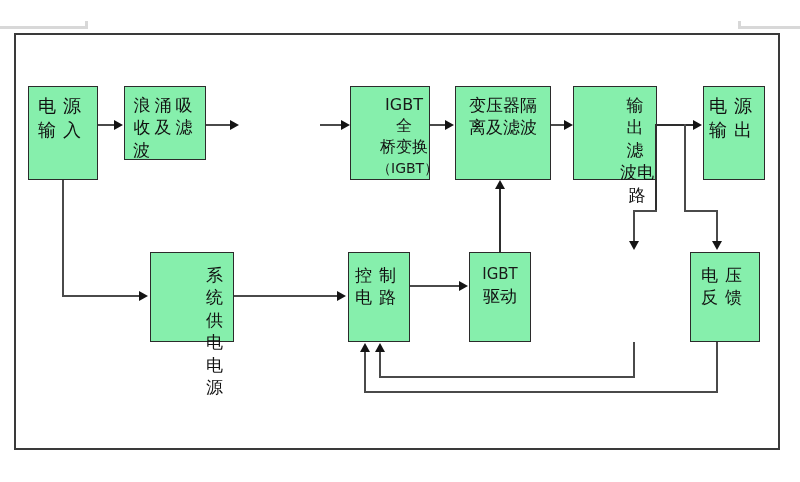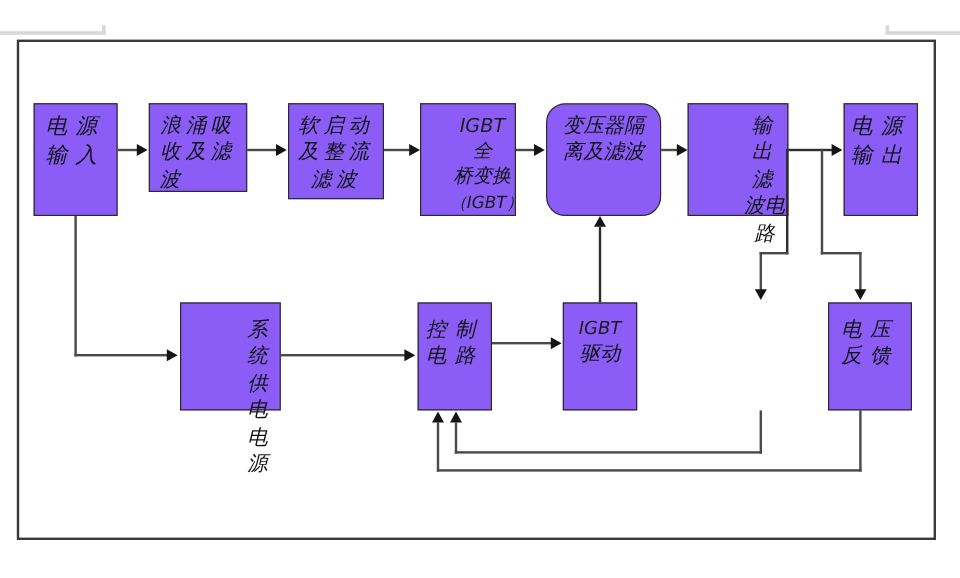--- a/index.html
+++ b/index.html
@@ -9,22 +9,22 @@
 
   
   .cornermark{position:absolute;background:#d8d8d8;}
 
   
   #frame{position:absolute;left:14px;top:33px;width:766px;height:417px;
          border:2px solid #3a3a3a;background:#fff;box-sizing:border-box;}
 
   
   .box{position:absolute;box-sizing:border-box;border:1.6px solid #2b2b2b;
-       background:#8b5cf6;display:flex;align-items:center;justify-content:center;
-       text-align:center;color:#111;line-height:1.32;font-style:italic;}
+       background:#86efac;display:flex;align-items:center;
+       text-align:center;color:#111;line-height:1.32;}
   .box .lbl{display:block;width:100%;padding:0 2px;}
   .box.top{align-items:flex-start;padding-top:7px;}
 
   .j3{letter-spacing:4px;}
   .j2{letter-spacing:7px;}
   .tight{letter-spacing:0px;}
   .ltn{color:#1a1a1a;}
 
   
   .ln{position:absolute;background:#4a4a4a;}
@@ -60,37 +60,30 @@
   </div>
 
   <div class="box top" style="left:124px;top:86px;width:82px;height:74px;font-size:17px;">
     <span class="lbl">
       <span class="j3">浪涌吸</span><br>
       <span class="j3">收及滤</span><br>
       <span class="j3" style="display:block;text-align:left;padding-left:6px;">波</span>
     </span>
   </div>
 
-  <div class="box top" style="left:240px;top:86px;width:80px;height:80px;font-size:17px;overflow:visible;">
-    <span class="lbl">
-      <span class="j3">软启动</span><br>
-      <span class="j3">及整流</span><br>
-      <span class="j3">滤波</span>
-    </span>
-  </div>
 
   <div class="box top" style="left:350px;top:86px;width:80px;height:94px;font-size:16px;padding-left:24px;">
     <span class="lbl">
       <span class="ltn">IGBT 全</span><br>
       <span>桥变换</span><br>
       <span class="ltn" style="font-size:14px;">（IGBT）</span>
     </span>
   </div>
 
-  <div class="box top" style="left:455px;top:86px;width:96px;height:94px;font-size:17px;border-radius:16px;">
+  <div class="box top" style="left:455px;top:86px;width:96px;height:94px;font-size:17px;">
     <span class="lbl">
       <span class="tight">变压器隔</span><br>
       <span class="tight">离及滤波</span>
     </span>
   </div>
 
   <div class="box top" style="left:573px;top:86px;width:84px;height:94px;font-size:17px;padding-left:44px;">
     <span class="lbl">
       <span class="j3">输出滤</span><br>
       <span class="tight">波电路</span>

